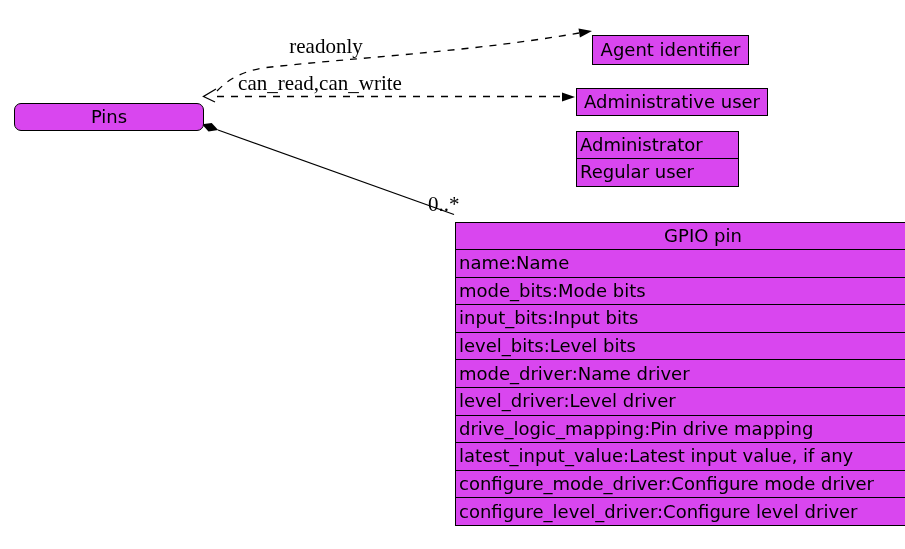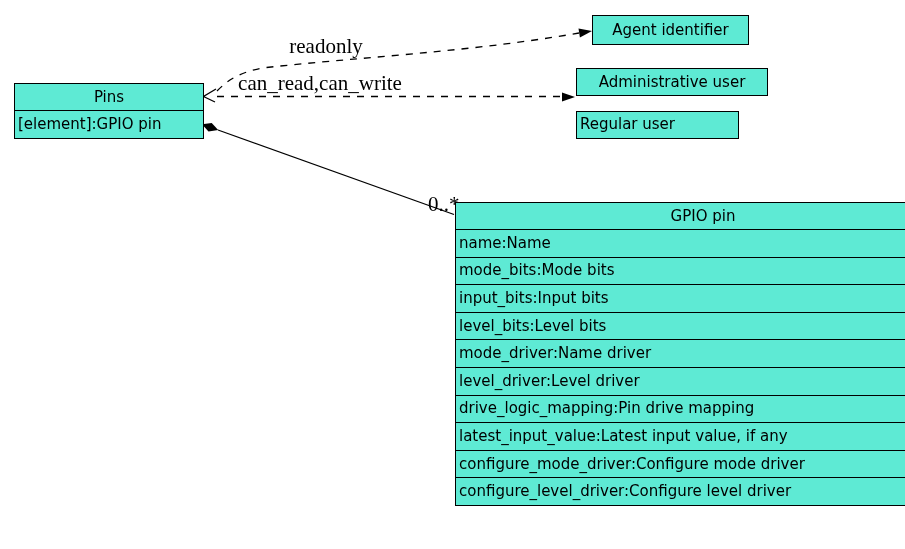--- a/index.html
+++ b/index.html
@@ -10,26 +10,27 @@
     overflow: hidden;
     font-family: "DejaVu Sans", sans-serif;
     color: #000000;
   }
   #edge-layer {
     position: absolute; left: 0; top: 0;
     width: 905px; height: 549px;
   }
   .node {
     position: absolute;
-    background: #5eead4;
+    background: #d946ef;
     border: 1.6px solid #000000;
     box-sizing: border-box;
-    font-size: 15px;
+    font-size: 18px;
     line-height: 1;
     white-space: nowrap;
+    margin-top: 20px;
   }
   .node .title {
     display: flex; align-items: center; justify-content: center;
     height: 26px;
   }
   .node .row {
     display: flex; align-items: center;
     height: 26.6px;
     border-top: 1.4px solid #000000;
     padding-left: 3px;
@@ -59,29 +60,29 @@
   <polyline points="216,89 203.5,96.5 215,102" fill="none" stroke="#000000" stroke-width="1.3"></polyline>
 
   <line x1="218" y1="130" x2="454" y2="214.5" stroke="#000000" stroke-width="1.3"></line>
   <polygon points="202,124.3 208.5,131.4 218.2,130.1 211.7,123" fill="#000000"></polygon>
 </svg>
 
 <div class="edge-label center-anchor" style="left:326px; top:36px;">readonly</div>
 <div class="edge-label center-anchor" style="left:320px; top:73px;font-family:Liberation Serif, serif;">can_read,can_write</div>
 <div class="edge-label" style="left:428px; top:194px;">0..*</div>
 
-<div class="node" style="left:14px; top:83px; width:190px;">
+<div class="node" style="left:14px; top:83px; width:190px;border-radius:7px;">
   <div class="title">Pins</div>
-  <div class="row">[element]:GPIO pin</div>
 </div>
 
 <div class="node single" style="left:592px; top:15px; width:157px; height:30px;">Agent identifier</div>
 
 <div class="node single" style="left:576px; top:68px; width:192px; height:28px;">Administrative user</div>
 <div class="node" style="left:576px; top:110.6px; width:163px;">
+  <div class="row">Administrator</div>
   <div class="row">Regular user</div>
 </div>
 
 <div class="node" style="left:455px; top:202px; width:496px;">
   <div class="title">GPIO pin</div>
   <div class="row">name:Name</div>
   <div class="row">mode_bits:Mode bits</div>
   <div class="row">input_bits:Input bits</div>
   <div class="row">level_bits:Level bits</div>
   <div class="row">mode_driver:Name driver</div>

